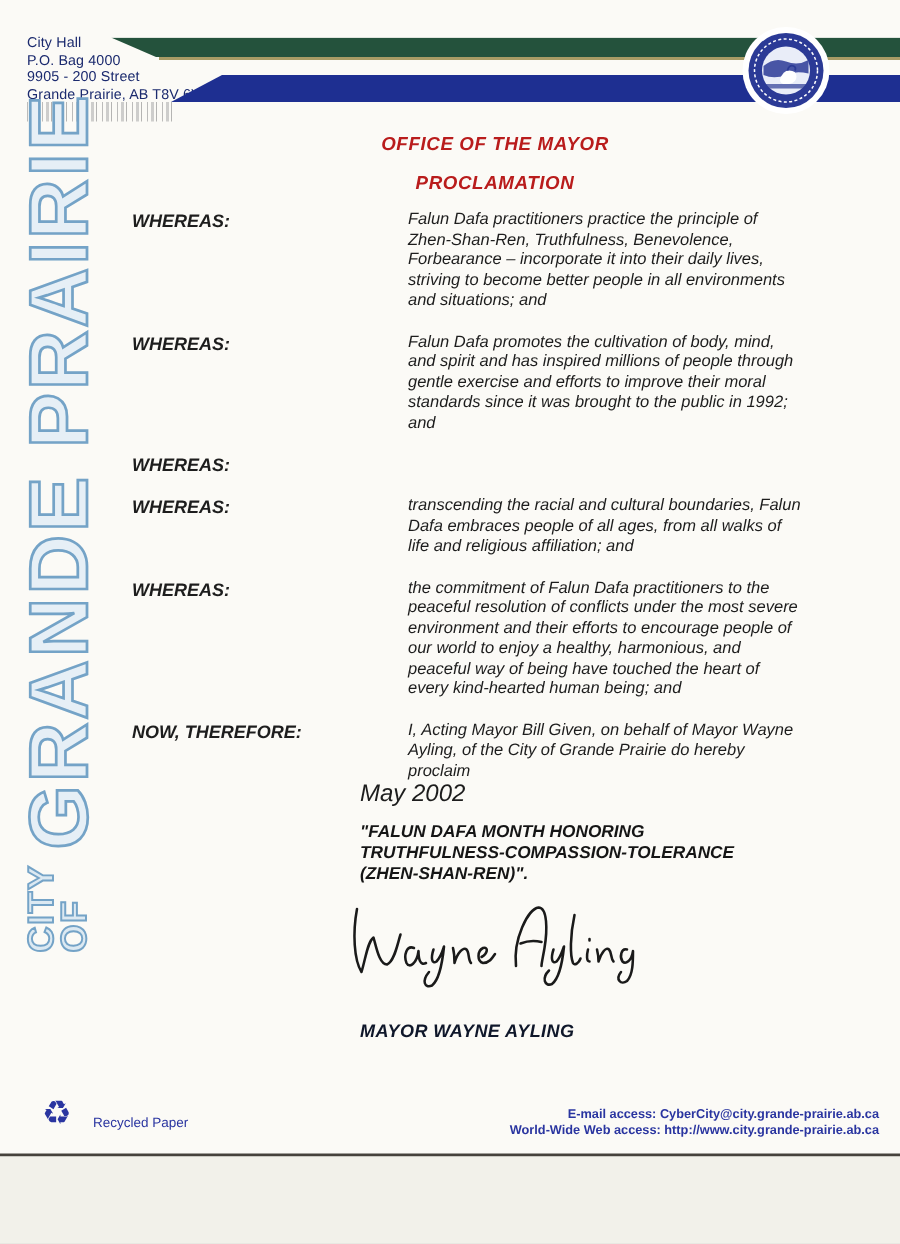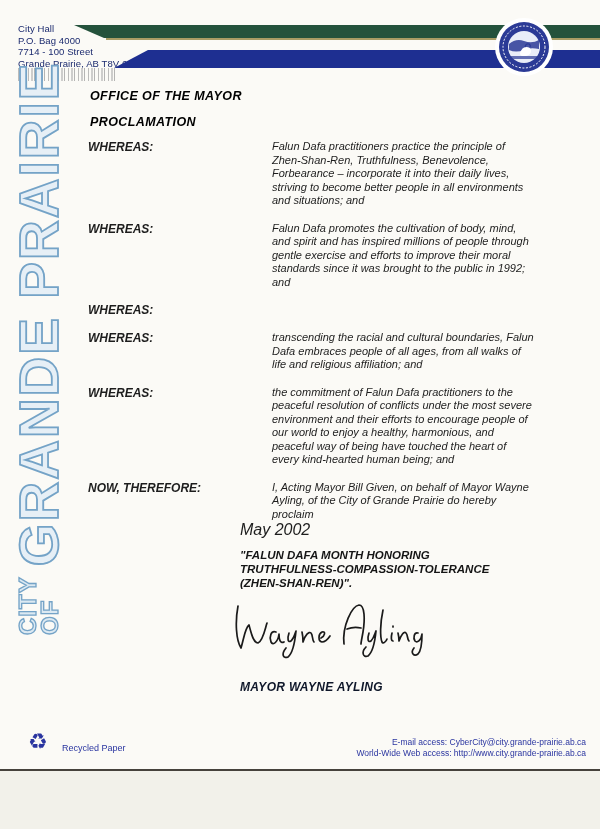--- a/index.html
+++ b/index.html
@@ -46,22 +46,22 @@
   .vb-cityof {
     display:inline-block; font-weight:bold; font-size:24px; line-height:22px;
     color:#dcE9f2; -webkit-text-stroke:1.3px #74a3c7; letter-spacing:1px;
   }
   .vb-name {
     font-weight:bold; font-size:55px; letter-spacing:2px;
     color:#e6eff6; -webkit-text-stroke:1.8px #74a3c7;
   }
   
   .h-office, .h-proc {
-    position:absolute; left:90px; right:30px; text-align:left;
-    font-weight:bold; font-style:italic; font-size:12.5px; color:#000000;
+    position:absolute; left:90px; right:30px; text-align:center;
+    font-weight:bold; font-style:italic; font-size:12.5px; color:#b91c1c;
     letter-spacing:.4px;
   }
   .h-office { top:89px; }
   .h-proc  { top:115px; }
   
   .clauses { position:absolute; left:88px; top:140px; width:446px; }
   .clause { display:flex; margin-bottom:14px; }
   .clause-label {
     width:152px; flex:0 0 152px;
     font-weight:bold; font-style:italic; font-size:12px; color:#1d1d1d;
@@ -87,34 +87,34 @@
   .recycle-icon {
     position:absolute; left:28px; top:731px;
     font-size:22px; color:#2a35a0; line-height:22px;
   }
   .recycle-label {
     position:absolute; left:62px; top:743px;
     font-size:9px; color:#2a35a0;
   }
   .footer-right {
     position:absolute; right:14px; top:737px; text-align:right;
-    font-size:8.5px; line-height:11px; color:#2a35a0;
+    font-size:8.5px; line-height:11px; color:#2a35a0;font-weight:bold;
   }
   .page-edge { position:absolute; left:0; right:0; top:769px; height:2px; background:#46423c; }
   .scan-bottom { position:absolute; left:0; right:0; top:771px; bottom:0; background:#f2f1ea; }
 </style>
 </head>
 <body>
 
 <div class="page">
 
   <div class="address">
     <div>City Hall</div>
     <div>P.O. Bag 4000</div>
-    <div>7714 - 100 Street</div>
+    <div>9905 - 200 Street</div>
     <div>Grande Prairie, AB T8V 6V3</div>
   </div>
   <div class="barcode"></div>
 
   <div class="stripe-green"></div>
   <div class="stripe-gold"></div>
   <div class="stripe-blue"></div>
 
   <svg class="seal" viewBox="0 0 60 60" role="img" aria-label="City of Grande Prairie seal">
     <circle cx="30" cy="30" r="29" fill="#ffffff"></circle>

